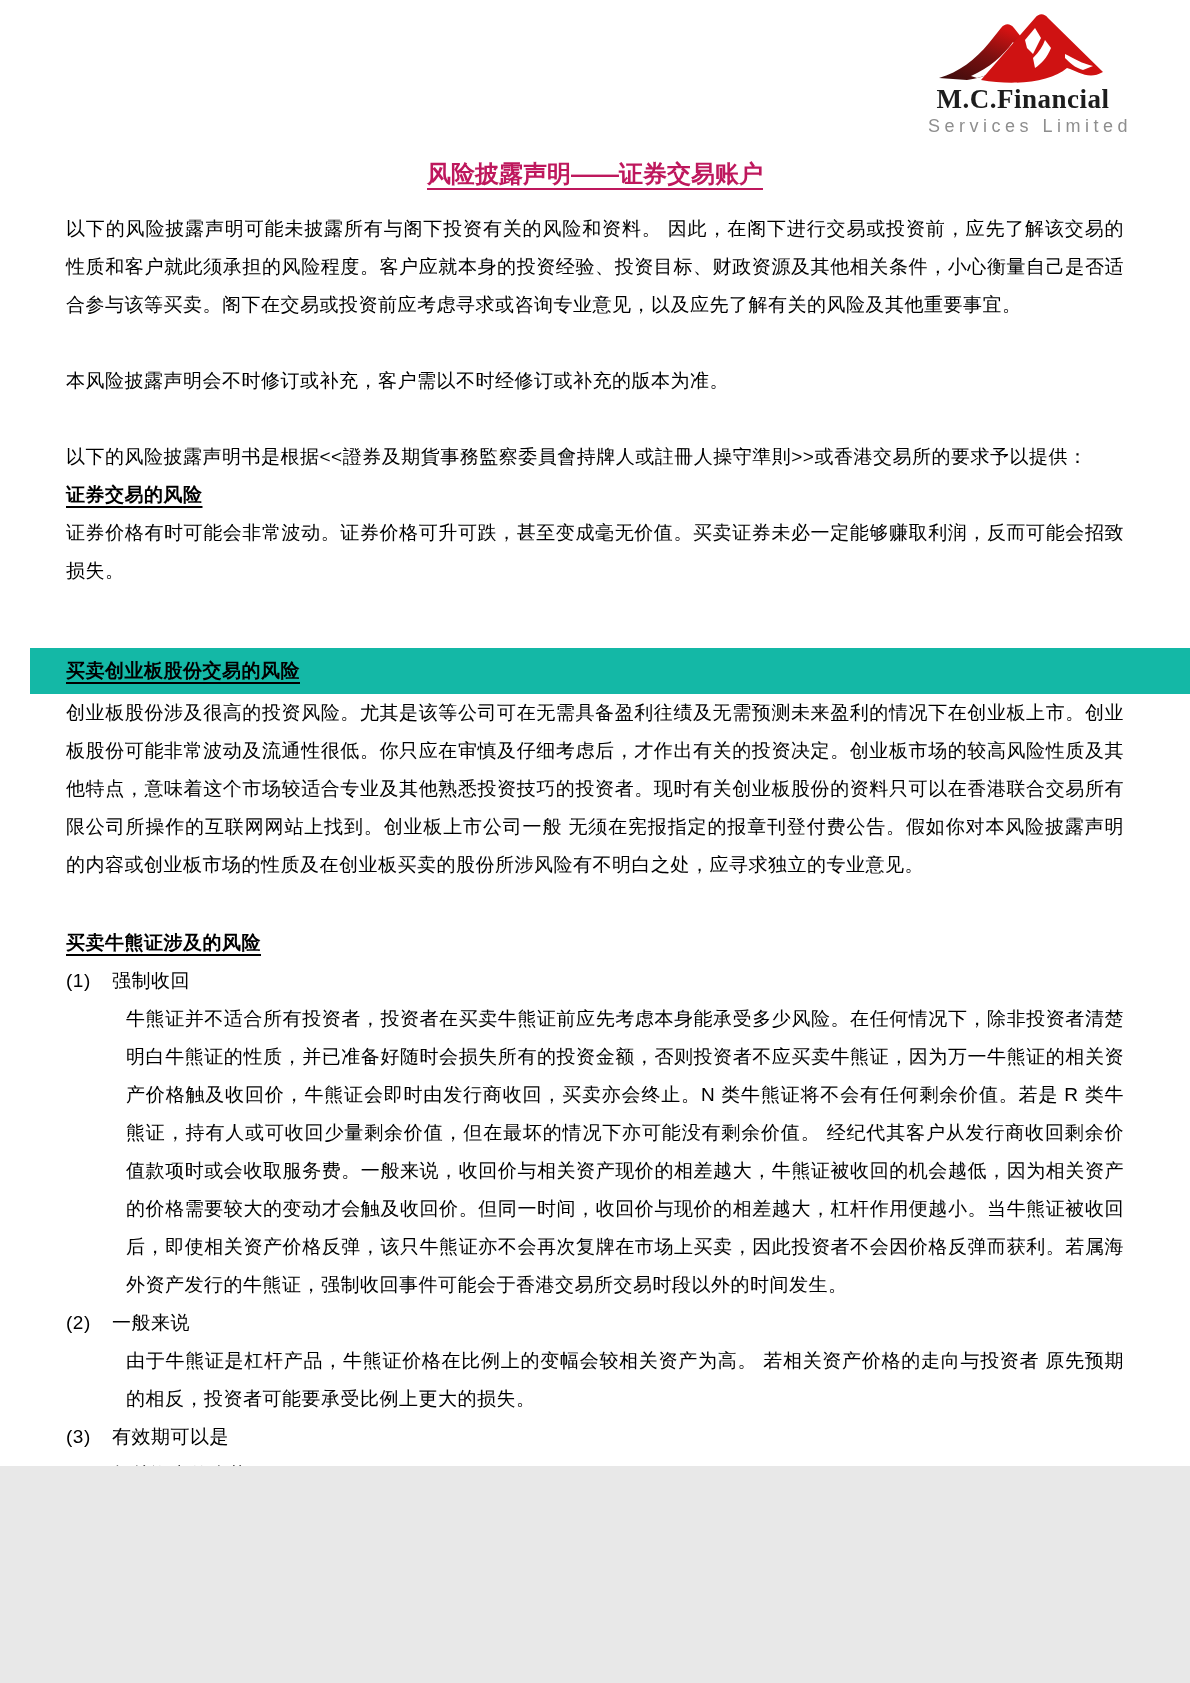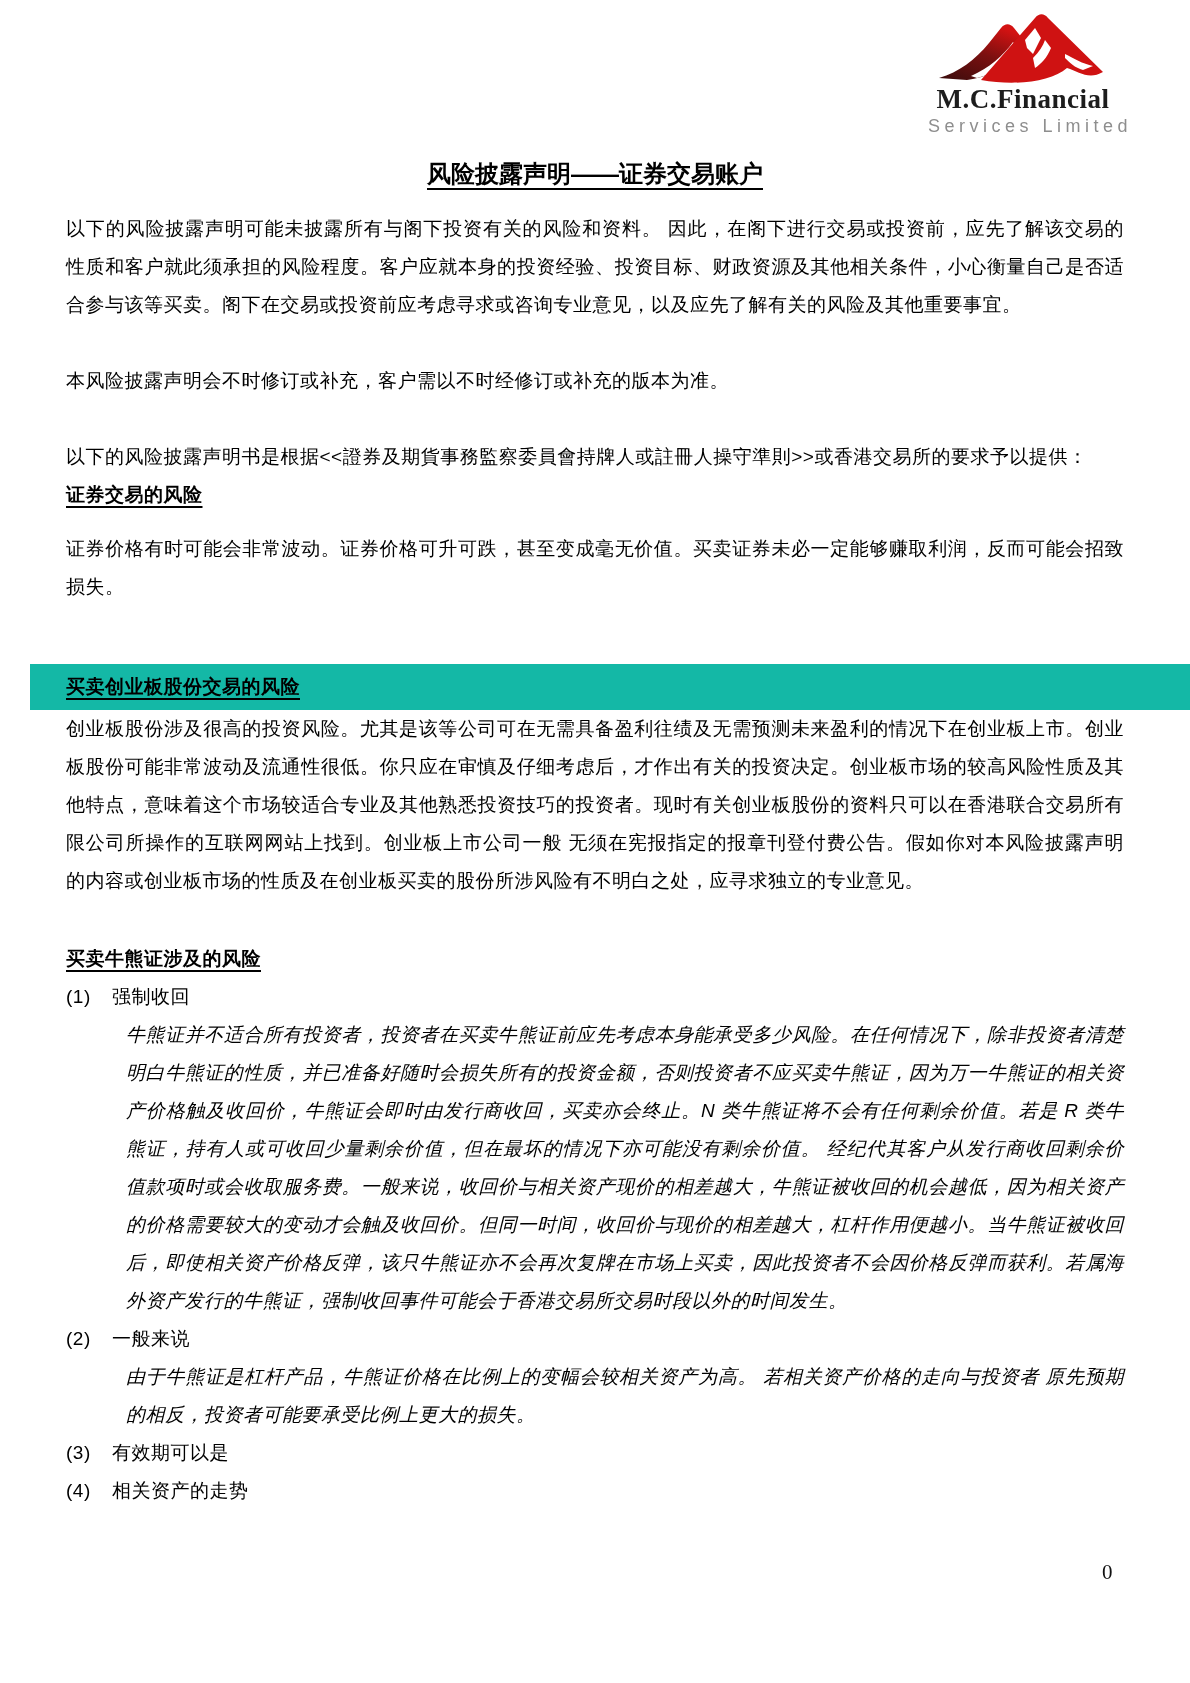--- a/index.html
+++ b/index.html
@@ -1,19 +1,19 @@
 <!DOCTYPE html>
 <html><head>
 <meta charset="utf-8">
 <style>
   html, body { margin: 0; padding: 0; background: #e8e8e8; }
   .page {
     position: relative;
     width: 1190px;
-    height: 1683px;
+    height: 1466px;
     margin: 0 auto;
     background: #ffffff;
     font-family: "Liberation Sans", sans-serif;
     color: #000000;
     overflow: hidden;
   }
 
   
   .logo {
     position: absolute;
@@ -40,21 +40,21 @@
     white-space: nowrap;
   }
 
   
   .doc-title {
     margin: 0;
     padding-top: 158px;
     text-align: center;
     font-size: 24px;
     font-weight: 700;
-    color: #000000;
+    color: #be185d;
   }
   .doc-title span {
     text-decoration: underline;
     text-decoration-thickness: 2px;
     text-underline-offset: 6px;
   }
 
   
   .content {
     margin: 20px 66px 0 66px;
@@ -65,33 +65,33 @@
   }
   .para { margin: 0 0 38px 0; }
   .para-last { margin: 0; }
 
   .sec-heading-line { margin: 0; font-weight: 700; }
   .underlined {
     text-decoration: underline;
     text-decoration-thickness: 2px;
     text-underline-offset: 5px;
   }
-  .sec1-body { margin: 16px 0 58px 0; }
+  .sec1-body { margin: 0 0 58px 0; }
 
   .band {
     background: #14b8a6;
     margin: 0 -66px 0 -36px;
     padding: 4px 66px 4px 36px;
   }
   .sec2-body { margin: 0 0 40px 0; }
   .sec3-heading { margin: 0; }
 
   .item-head { display: flex; font-size: 19px; }
   .item-num { width: 46px; flex: none; }
-  .item-body { padding-left: 60px; margin: 0; font-style: italic; }
+  .item-body { padding-left: 60px; margin: 0; }
 
   .page-num {
     position: absolute;
     top: 1560px;
     left: 1102px;
     font-family: "Liberation Serif", serif;
     font-size: 21px;
     color: #111;
   }
 </style>

